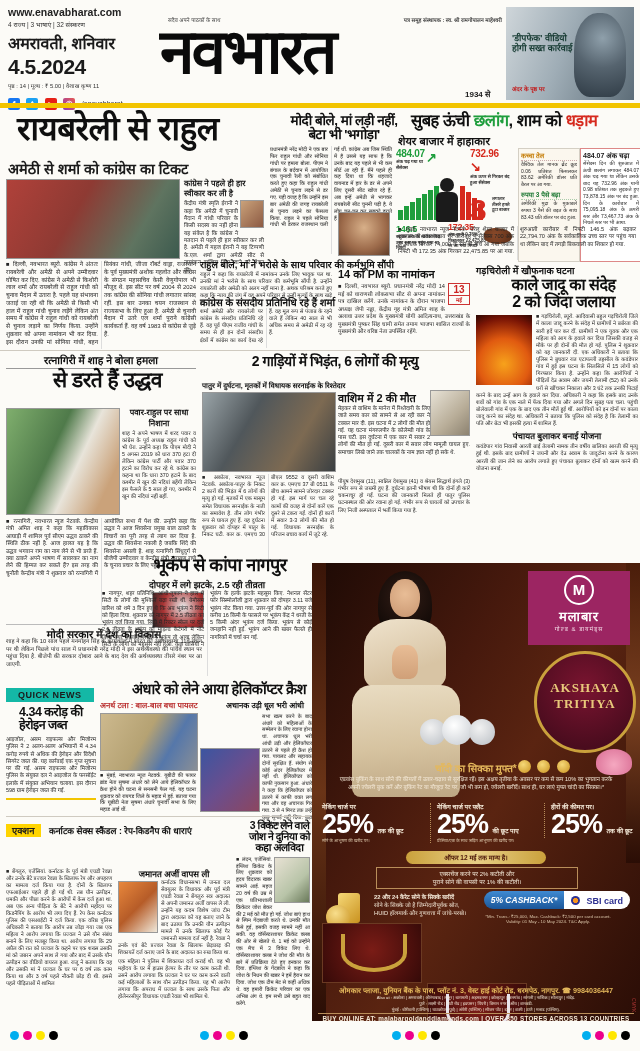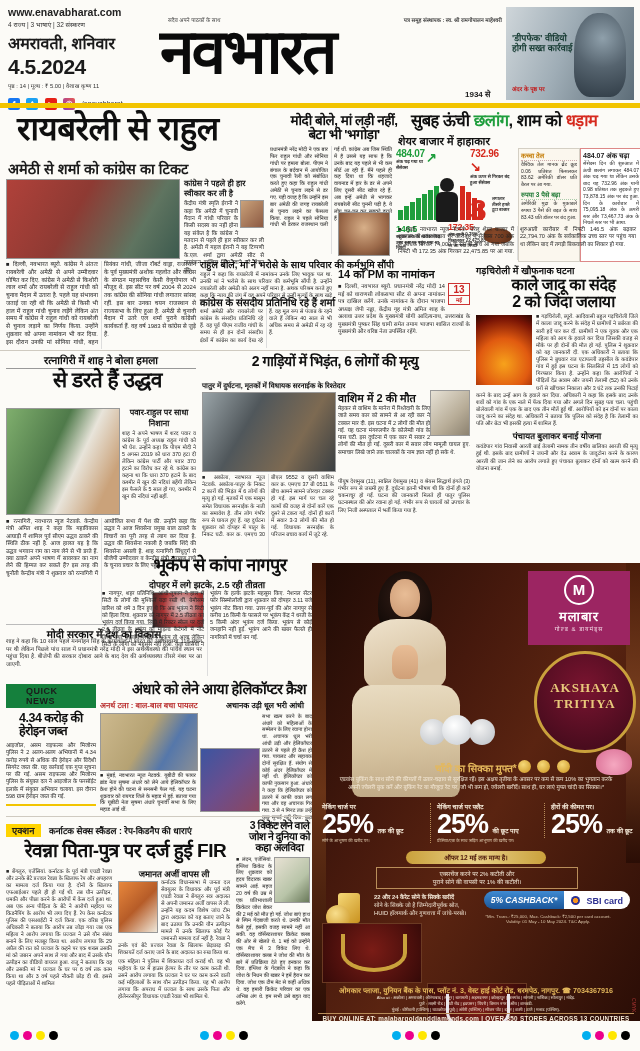--- a/index.html
+++ b/index.html
@@ -204,39 +204,38 @@
 
   <div class="abs hl" style="left:102px;top:556px;width:210px;font-size:18px;text-align:center;white-space:nowrap;">भूकंप से कांपा नागपुर</div>
   <div class="abs kick" style="left:102px;top:578px;width:210px;font-size:9px;text-align:center;">दोपहर में लगे झटके, 2.5 रही तीव्रता</div>
   <div class="abs ph" style="left:152px;top:592px;width:50px;height:34px;background:radial-gradient(circle at 60% 40%,#e8e8e8,#a33 55%,#222);"></div>
   <div class="abs bt c2" style="left:102px;top:590px;width:210px;height:86px;font-size:5.5px;">
     <span>■ नागपुर, शहर प्रतिनिधि. आंधी-तूफान ने हाल में सिटी के लोगों की मुश्किलें बढ़ा रखी थीं. बेमौसम बारिश को थमे 3 दिन हुए थे कि अब भूकंप ने सिटी को हिला दिया. शुक्रवार को नागपुर में 2.5 तीव्रता का भूकंप दर्ज किया गया. सिटी में रिक्टर स्केल पर दर्ज 2.5 तीव्रता के भूकंप को माइल्ड कैटेगरी में नोट किया गया.</span>
     <span>हालांकि सिटी में भूकंप तो आया लेकिन सिटी के लोगों को महसूस नहीं हुआ. कुछ वासियों ने भूकंप के हल्के झटके महसूस किए. नेशनल सेंटर फॉर सिस्मोलॉजी द्वारा शुक्रवार को दोपहर 3.11 बजे भूकंप नोट किया गया. उत्तर-पूर्व की ओर नागपुर से करीब 16 किमी के फासले पर भूकंप केंद्र ने धरती के 5 किमी अंदर भूकंप दर्ज किया. भूकंप से कोई जनहानि नहीं हुई. भूकंप आने की खबर फैलते ही नागरिकों में चर्चा बन गई.</span>
   </div>
 
   <div class="abs" style="left:6px;top:684px;width:90px;">
-    <div style="background:#15803d;display:inline-block;padding:2px 20px;font-size:9px;font-weight:900;letter-spacing:.5px;">QUICK NEWS</div>
+    <div style="background:#14b8a6;display:inline-block;padding:2px 12px;font-size:9px;font-weight:900;letter-spacing:.5px;">QUICK NEWS</div>
     <div class="hl" style="font-size:12.5px;margin-top:4px;">4.34 करोड़ की हेरोइन जब्त</div>
     <div class="bt" style="font-size:5.5px;margin-top:4px;border-bottom:2px solid #f2c400;padding-bottom:4px;">आइजोल, असम राइफल्स और मिजोरम पुलिस ने 2 अलग-अलग अभियानों में 4.34 करोड़ रुपये से अधिक की हेरोइन और विदेशी सिगरेट जब्त की. यह कार्रवाई एक गुप्त सूचना पर की गई. असम राइफल्स और मिजोरम पुलिस के संयुक्त दल ने आइजोल के फरसॉईट इलाके में संयुक्त अभियान चलाया. इस दौरान 598 ग्राम हेरोइन जब्त की गई.</div>
   </div>
 
   <div class="abs hl" style="left:100px;top:682px;width:212px;font-size:14.5px;text-align:center;white-space:nowrap;">अंधारे को लेने आया हेलिकॉप्टर क्रैश</div>
   <div class="abs kick" style="left:100px;top:700px;width:118px;font-size:7.8px;color:#b33;">अनर्थ टला : बाल-बाल बचा पायलट</div>
   <div class="abs kick" style="left:226px;top:700px;width:86px;font-size:7.8px;">अचानक उड़ी धूल भरी आंधी</div>
   <div class="abs ph" style="left:100px;top:713px;width:96px;height:56px;background:linear-gradient(120deg,#cdb98e 0%,#b5a273 45%,#5577aa 70%,#8a8f96 100%);"></div>
   <div class="abs bt" style="left:100px;top:772px;width:96px;font-size:5.2px;">■ मुंबई, नवभारत न्यूज नेटवर्क. यूबीटी की फायर ब्रांड नेता सुषमा अंधारे को लेने आये हेलिकॉप्टर के क्रैश होने की घटना से सनसनी फैल गई. यह घटना शुक्रवार को रायगड जिले के महाड में हुई. बताया गया कि यूबीटी नेता सुषमा अंधारे चुनावी सभा के लिए महाड आई थीं.</div>
   <div class="abs ph" style="left:200px;top:748px;width:58px;height:62px;background:linear-gradient(135deg,#3c55a0 0%,#6a4e8e 50%,#8c4660 100%);"></div>
   <div class="abs bt" style="left:262px;top:713px;width:50px;height:100px;font-size:5.1px;">सभा खत्म करने के बाद अंधारे को महिलाओं के सम्मेलन के लिए रवाना होना था. अचानक धूल भरी आंधी उड़ी और हेलिकॉप्टर उतरने से पहले ही क्रैश हो गया. पायलट और सहायक दोनों सुरक्षित हैं. संयोग से कोई अंदर हेलिकॉप्टर में नहीं थी. हेलिकॉप्टर को काफी नुकसान हुआ. अंधारे ने कहा कि हेलिकॉप्टर को उतरने में काफी वक्त लग गया और वह अचानक गिर गया. 3 से 4 मिनट तक उन्हें कुछ सुनाई नहीं दिया. बड़ा अनर्थ टल गया.</div>
 
   <div class="abs rule" style="left:6px;top:816px;width:304px;height:1px;"></div>
 
   <div class="abs" style="left:6px;top:820px;width:226px;">
     <span style="background:#ffd400;padding:1px 6px;font-size:9.5px;font-weight:900;">एक्शन</span>
     <span class="kick" style="font-size:8.8px;margin-left:4px;">कर्नाटक सेक्स स्कैंडल : रेप-किडनैप की धाराएं</span>
-    <div class="hl" style="font-size:19px;text-align:center;margin-top:3px;white-space:nowrap;">रेवन्ना पिता-पुत्र पर दर्ज हुई FIR</div>
   </div>
   <div class="abs bt" style="left:6px;top:868px;width:106px;height:148px;font-size:5.3px;">■ बेंगलुरु, एजेंसियां. कर्नाटक के पूर्व मंत्री एचडी रेवन्ना और उनके बेटे प्रज्वल रेवन्ना के खिलाफ रेप और अपहरण का मामला दर्ज किया गया है. दोनों के खिलाफ एफआईआर पहले ही हो गई थी. तब यौन उत्पीड़न, धमकी और पीछा करने के आरोपों में केस दर्ज हुआ था. अब एक अन्य पीड़िता के बेटे ने आरोपी महोदय पर किडनैपिंग के आरोप भी लगा दिए हैं. रेप केस कर्नाटक पुलिस की एसआईटी ने दर्ज किया. एक वरिष्ठ पुलिस अधिकारी ने बताया कि आरोप तब जोड़ा गया जब एक महिला ने आरोप लगाया कि प्रज्वल ने उसे यौन संबंध बनाने के लिए मजबूर किया था. आरोप लगाया कि 29 अप्रैल की रात को प्रज्वल के कहने पर एक शख्स उसकी मां को जबरन अपने साथ ले गया और बाद में उसके यौन उत्पीड़न का वीडियो वायरल हुआ. राजू ने बताया कि वह और उसकी मां ने प्रज्वल के घर पर 6 वर्ष तक काम किया था और 3 वर्ष पहले नौकरी छोड़ दी थी. इससे पहले पीड़िताओं में शामिल</div>
   <div class="abs" style="left:118px;top:868px;width:112px;">
     <div class="kick" style="font-size:8.5px;text-align:center;">जमानत अर्जी वापस ली</div>
     <div class="ph" style="float:left;width:38px;height:50px;margin:2px 3px 2px 0;background:linear-gradient(135deg,#e8873c 0%,#b65c28 50%,#f0e9db 100%);"></div>
     <div class="bt" style="font-size:5.3px;">कर्नाटक विधानसभा में जनता दल सेक्युलर के विधायक और पूर्व मंत्री एचडी रेवन्ना ने बेंगलुरु सत्र अदालत से अपनी जमानत अर्जी वापस ले ली. उन्होंने यह कदम विशेष जांच टीम द्वारा अदालत को यह बताए जाने के बाद उठाया कि उनकी यौन उत्पीड़न मामले में उनके खिलाफ कोई गैर जमानती मामला दर्ज नहीं है. रेवन्ना ने उनके एवं बेटे प्रज्वल रेवन्ना के खिलाफ छेड़छाड़ की शिकायतें दर्ज कराए जाने के बाद अदालत का रुख किया था.</div>
     <div class="bt" style="font-size:5.3px;clear:both;margin-top:2px;">एक महिला ने पुलिस में शिकायत दर्ज कराई थी. वह भी महोदय के घर में हाउस हेल्पर के तौर पर काम करती थी. उसने आरोप लगाया कि प्रज्वल ने घर पर काम करने वाली कई महिलाओं के साथ यौन उत्पीड़न किया. यह भी आरोप लगाया कि अपराध में प्रज्वल के साथ उसके पिता और होलेनरसीपुर विधायक एचडी रेवन्ना भी शामिल थे.</div>
   </div>
 
   <div class="abs" style="left:236px;top:820px;width:74px;">
@@ -328,21 +327,21 @@
       <div style="font-size:4.4px;color:#d8c2a6;">Validity: 01 May - 10 May 2024. T&amp;C Apply.</div>
     </div>
 
     <div class="abs jbox" style="left:10px;top:360px;width:98px;height:58px;">
         <div class="neck"></div>
       </div>
     <div class="abs jbox" style="left:115px;top:360px;width:98px;height:58px;">
         <div class="neck" style="border-color:#e8e4ee;border-width:3px;"></div>
       </div>
 
-    <div class="abs gold" style="left:0;top:422px;width:328px;text-align:center;font-size:7.2px;font-weight:800;">ओमकार प्लाजा, युनियन बैंक के पास, प्लॉट नं. 3, वेस्ट हाई कोर्ट रोड, धरमपेठ, नागपुर. ☎ 7034367916</div>
+    <div class="abs gold" style="left:0;top:422px;width:328px;text-align:center;font-size:7.2px;font-weight:800;">ओमकार प्लाजा, युनियन बैंक के पास, प्लॉट नं. 3, वेस्ट हाई कोर्ट रोड, धरमपेठ, नागपुर. ☎ 9984036447</div>
     <div class="abs adwhite" style="left:0;top:432px;width:328px;text-align:center;font-size:4.2px;">Also at : अकोला | अमरावती | औरंगाबाद | लातूर | बारामती | अहमदनगर | कोल्हापुर | जलगांव | सांगली | नाशिक | सोलापुर | नांदेड़.</div>
     <div class="abs adwhite" style="left:0;top:438px;width:328px;text-align:center;font-size:4.2px;">पुणे : लक्ष्मी रोड | सिटी रोड | हडपसर | पिंपरी | विमान नगर | औंध | वानवडी.</div>
     <div class="abs adwhite" style="left:0;top:444px;width:328px;text-align:center;font-size:4.2px;">मुंबई : बोरीवली (पश्चिम) | घाटकोपर (पूर्व) | अंधेरी (पश्चिम) | सीजन पोंट | दादर | वाशी | ठाणे | मलाड (पश्चिम).</div>
     <div class="abs" style="left:6px;top:450px;width:316px;border-top:1px solid #b98e5a;border-bottom:1px solid #b98e5a;text-align:center;color:#f4e9d8;font-size:6.3px;font-weight:700;letter-spacing:.3px;padding:1px 0;">BUY ONLINE AT: malabargoldanddiamonds.com  I  OVER 350 STORES ACROSS 13 COUNTRIES</div>
   </div>
 
   <div class="abs" style="left:10px;top:1026px;">
     <span class="dot" style="background:#00aeef;"></span><span class="dot" style="background:#ec008c;"></span><span class="dot" style="background:#ffe600;"></span><span class="dot" style="background:#000;"></span>
   </div>
   <div class="abs" style="left:200px;top:1026px;">

